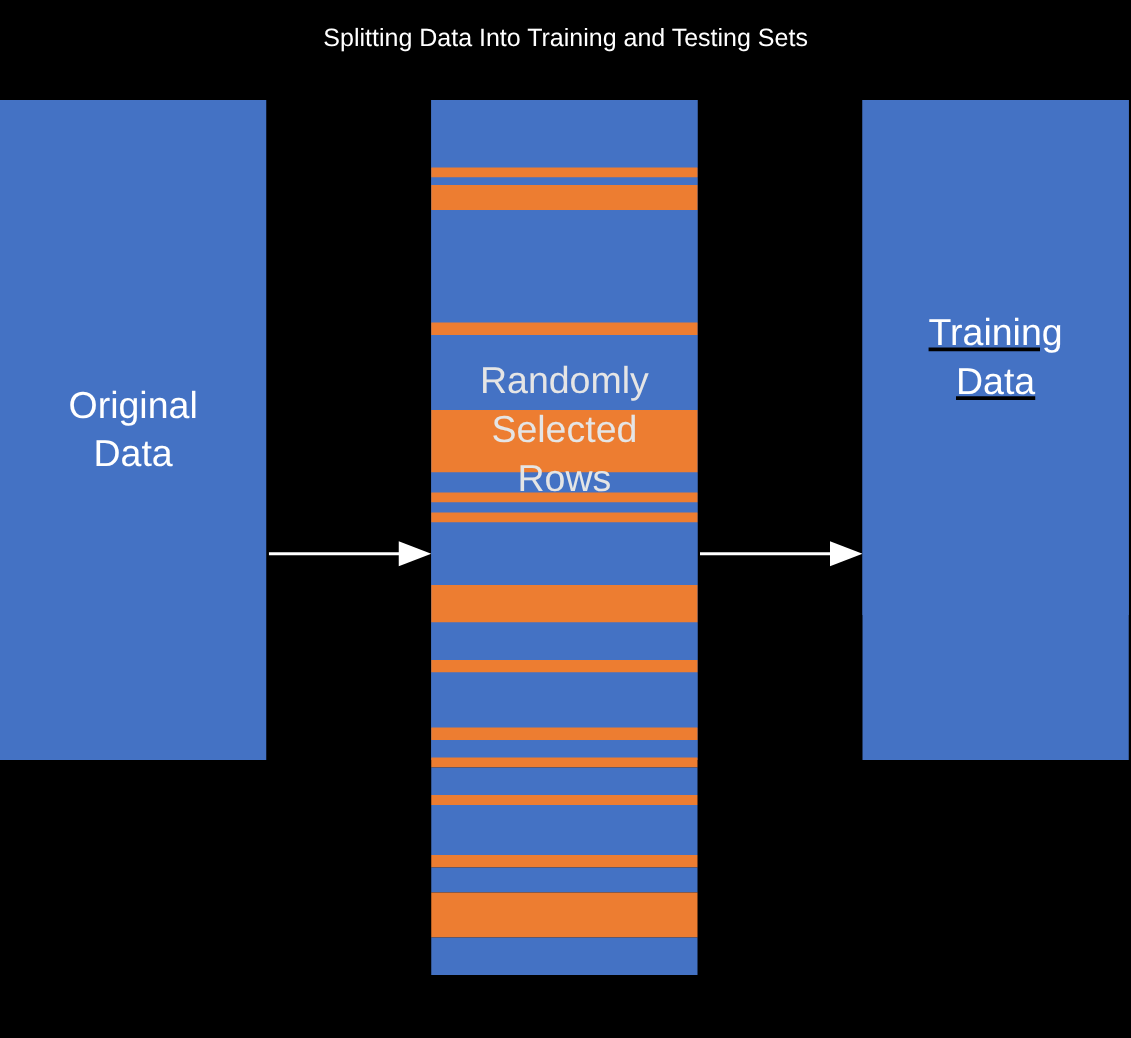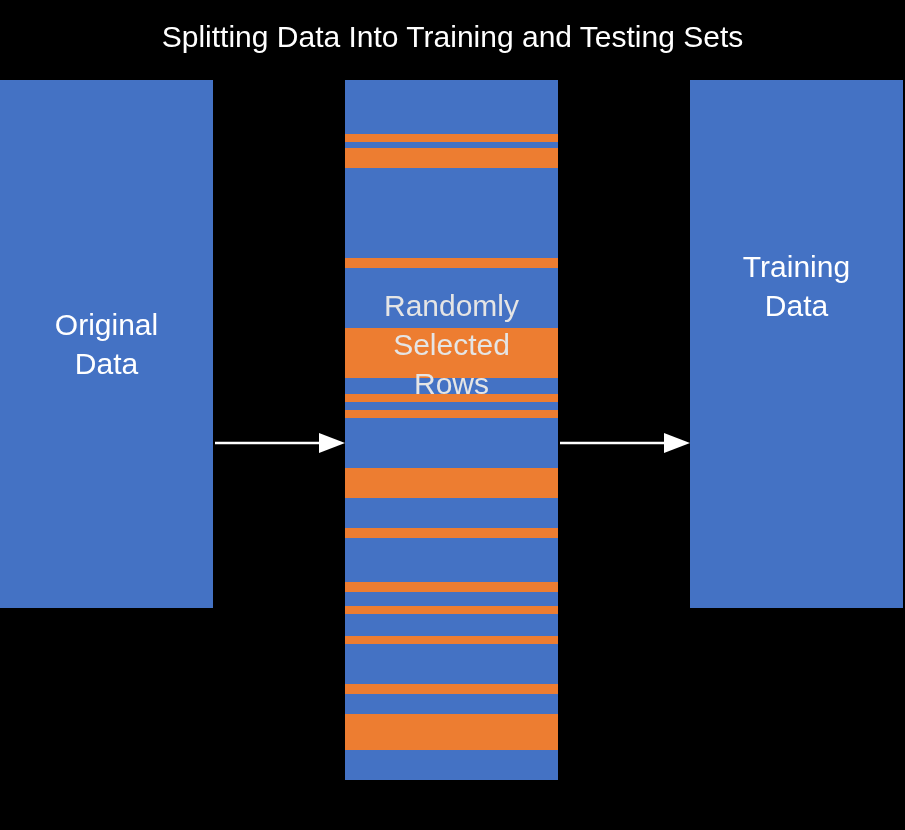--- a/index.html
+++ b/index.html
@@ -11,28 +11,29 @@
       position: relative;
       overflow: hidden;
     }
     .title {
       position: absolute;
       top: 20px;
       left: 0;
       right: 0;
       text-align: center;
       color: #fff;
-      font-size: 30px;
+      font-size: 20px;
       font-weight: 400;
     }
     .col {
       position: absolute;
       top: 80px;
       width: 213px;
       height: 528px;
+      text-decoration: underline;
     }
     .col1 { left: 0; background: #4472c4; }
     .col2 { left: 345px; background: #4472c4; display: flex; flex-direction: column; }
     .col3 { left: 690px; background: #4472c4; display: flex; flex-direction: column; }
     .col1-label {
       position: absolute;
       top: 50%;
       left: 50%;
       transform: translate(-50%, -50%);
       color: #fff;

